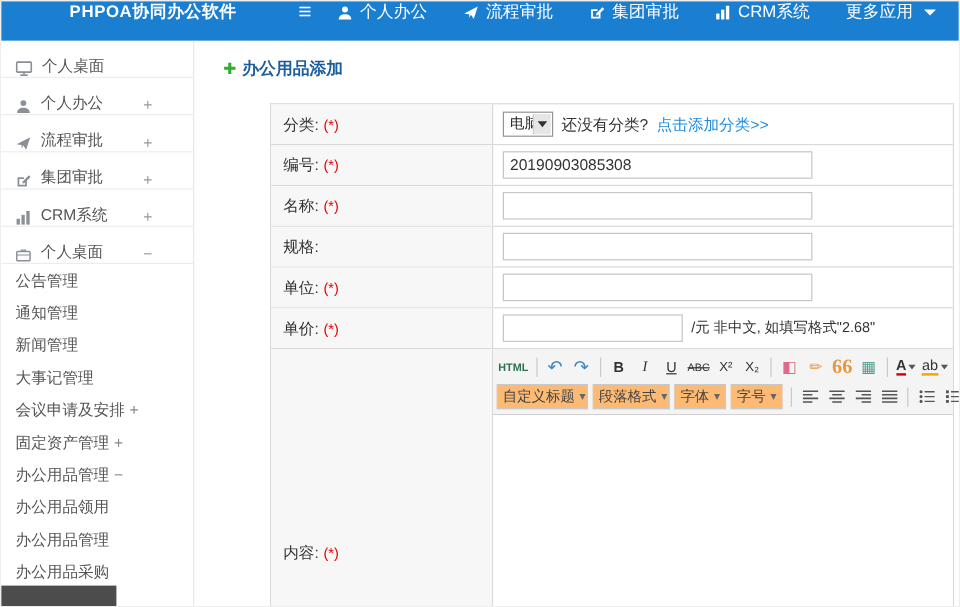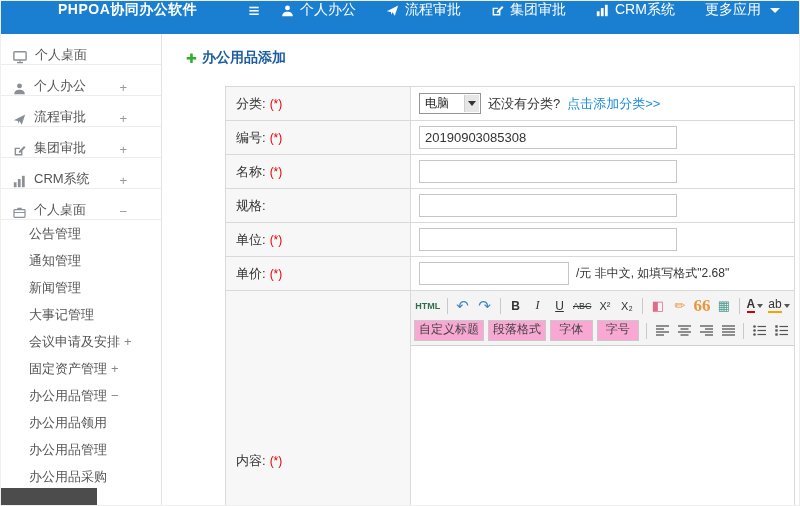--- a/index.html
+++ b/index.html
@@ -17,41 +17,41 @@
   .caret { width:0; height:0; border-left:5px solid transparent; border-right:5px solid transparent; border-top:5px solid #fff; margin-left:3px; }
 
   
   .bodyrow { flex:1; display:flex; min-height:0; }
 
   
   .sidebar { flex:0 0 161px; width:161px; border-right:1px solid #e2e2e2; font-size:13px; color:#555; position:relative; background:#fff; }
   .s-item { height:31px; display:flex; align-items:flex-end; gap:8px; padding:0 34px 0 12px; border-bottom:1px solid #ededed; cursor:pointer; }
   .s-item svg { flex:0 0 auto; }
   .s-toggle { margin-left:auto; color:#999; font-size:13px; }
-  .s-sub { height:27px; display:flex; align-items:center; padding-left:28px; cursor:pointer; color:#555; white-space:nowrap; }
+  .s-sub { height:27px; display:flex; align-items:center; padding-left:12px; cursor:pointer; color:#555; white-space:nowrap; }
   .s-toggle2 { color:#888; margin-left:4px; }
   .s-sub2 { }
   .status-tip { position:absolute; left:0; bottom:0; width:96px; height:17px; background:#4c4c4c; }
 
   
   .main { flex:1; position:relative; background:#fff; min-width:0; }
   .page-title { position:absolute; left:24px; top:15px; display:flex; align-items:center; gap:5px; }
   .plus-ic { color:#2fae2f; font-size:13px; font-weight:bold; }
   .title-tx { color:#1d5d9e; font-size:14px; font-weight:bold; }
 
   
   .ftable { position:absolute; left:63px; top:52px; width:570px; border:1px solid #d9d9d9; border-bottom:none; background:#fff; }
   .frow { display:flex; border-bottom:1px solid #d9d9d9; min-height:34px; }
   .flabel { flex:0 0 185px; width:185px; background:#f7f7f7; border-right:1px solid #d9d9d9; display:flex; align-items:center; gap:4px; padding:0 10px; font-size:13px; color:#333; }
   .req { color:#e60000; font-size:12px; }
   .fctrl { flex:1; display:flex; align-items:center; padding:5px 8px; gap:7px; font-size:13px; color:#333; min-width:0; }
   input.txt { width:258px; height:23px; border:1px solid #c6c6c6; padding:0 5px; font-size:13px; font-family:inherit; color:#333; outline:none; }
   input.txt-sm { width:150px; }
   .suffix { font-size:12px; color:#333; white-space:nowrap; }
-  .selectbox { width:62px; height:21px; border:1px solid #949494; background:#fff; display:flex; align-items:center; font-size:12px; cursor:pointer; position:relative; padding-left:5px; color:#222; }
+  .selectbox { width:42px; height:21px; border:1px solid #949494; background:#fff; display:flex; align-items:center; font-size:12px; cursor:pointer; position:relative; padding-left:5px; color:#222; }
   .sel-btn { position:absolute; right:1px; top:1px; bottom:1px; width:15px; background:#e6e6e6; display:flex; align-items:center; justify-content:center; border-left:1px solid #cfcfcf; }
   .sel-caret { width:0; height:0; border-left:4px solid transparent; border-right:4px solid transparent; border-top:5px solid #333; }
   .hint { color:#333; }
   .link { color:#1e8ce0; cursor:pointer; text-decoration:none; white-space:nowrap; }
 
   
   .content-row { height:340px; align-items:stretch; }
   .ed-cell { padding:0; align-items:stretch; }
   .editor { flex:1; display:flex; flex-direction:column; min-width:0; }
   .ed-toolbar { background:#f4f4f4; border-bottom:1px solid #d0d0d0; padding:2px 3px; }
@@ -65,21 +65,21 @@
   .b-underline { text-decoration:underline; }
   .b-strike { text-decoration:line-through; font-size:9px; }
   .b-sup,.b-subs { font-size:11px; }
   .b-eraser { color:#e06a8a; font-size:13px; }
   .b-brush { color:#e8973d; font-size:13px; }
   .b-quote { color:#e8973d; font-family:"Liberation Serif",serif; font-weight:bold; font-size:17px; }
   .b-image { color:#4e9a8f; font-size:13px; }
   .b-fontcolor .g { border-bottom:2px solid #d40000; line-height:1.1; font-weight:bold; }
   .b-highlight .g { border-bottom:2px solid #f0a500; line-height:1.1; }
   .mini-caret { width:0; height:0; border-left:3px solid transparent; border-right:3px solid transparent; border-top:4px solid #555; margin-left:2px; }
-  .ed-dd { height:21px; border:1px solid #c9c9c9; background:#f9a8d4; display:flex; align-items:center; justify-content:space-between; font-size:12px; padding:0 4px; cursor:pointer; gap:4px; color:#444; white-space:nowrap; margin-right:2px;flex-direction:column; }
+  .ed-dd { height:21px; border:1px solid #c9c9c9; background:#fdba74; display:flex; align-items:center; justify-content:space-between; font-size:12px; padding:0 4px; cursor:pointer; gap:4px; color:#444; white-space:nowrap; margin-right:2px; }
   .dd-caret { color:#666; font-size:10px; }
   .dd-w1 { width:76px; } .dd-w2 { width:64px; } .dd-w3 { width:54px; } .dd-w4 { width:54px; }
   .ed-content { flex:1; background:#fff; cursor:text; }
 </style>
 </head>
 <body>
 
 <div class="page">
 
   <header class="topbar">

